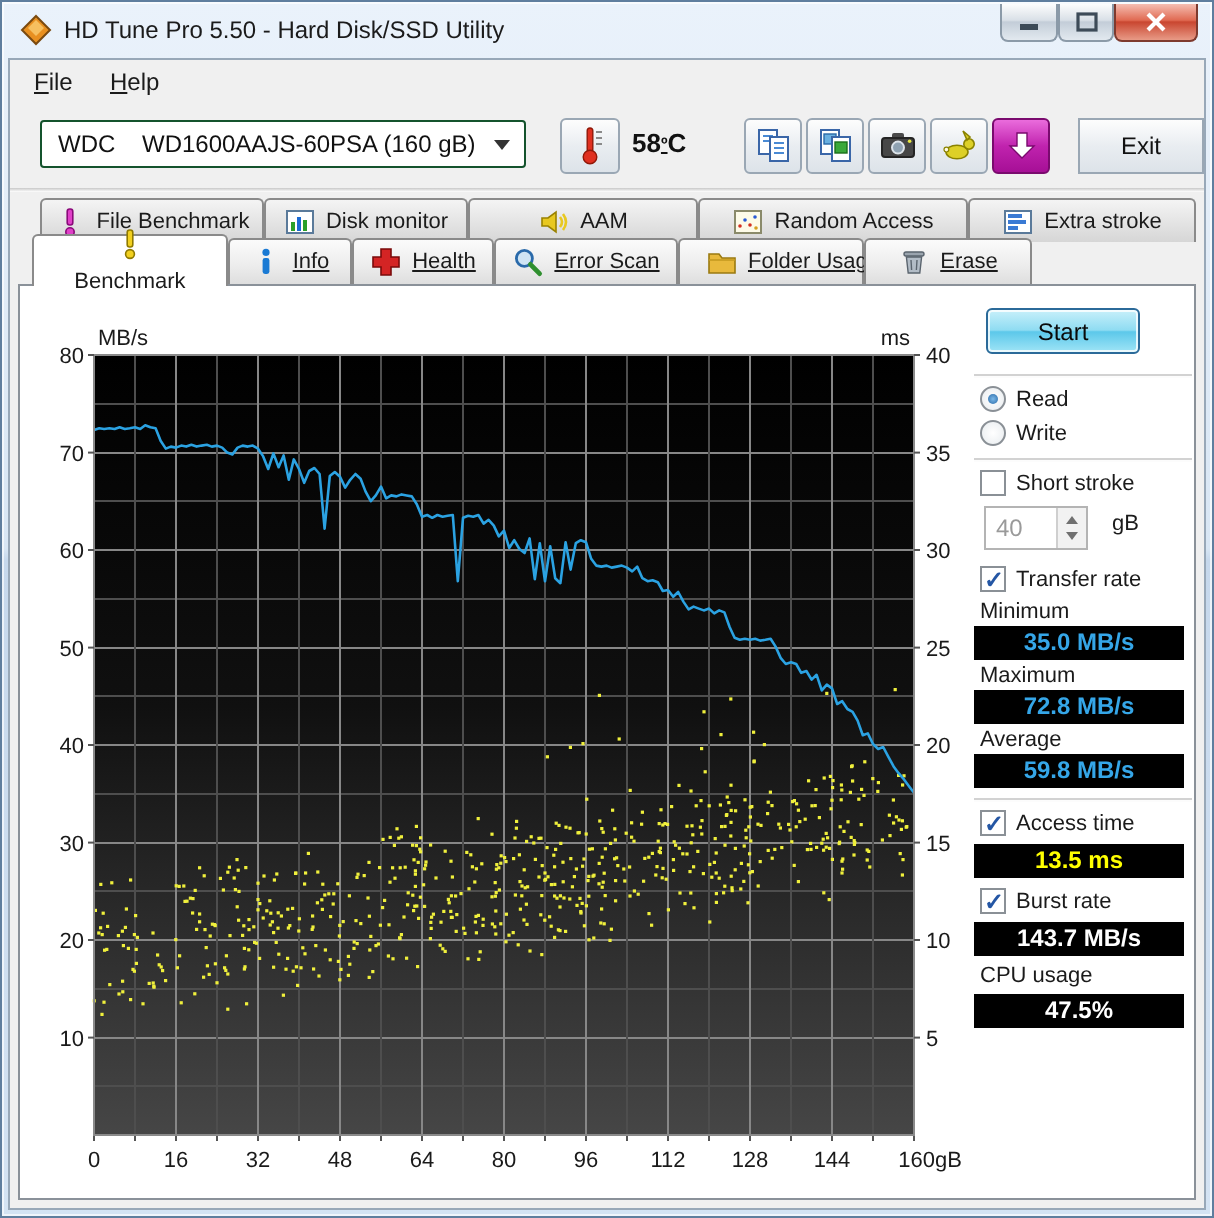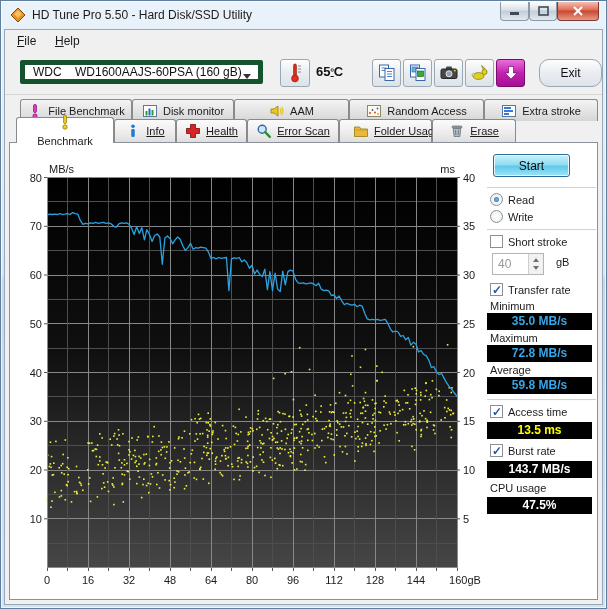--- a/index.html
+++ b/index.html
@@ -20,33 +20,33 @@
   
   #client{position:absolute;left:3px;right:3px;top:28px;bottom:3px;background:#f0f0f0;
     border:1px solid #98a8b8;}
   .menu-item{position:absolute;top:1px;display:inline-block;padding:3px 8px;font-size:12px;color:#1b1b1b;}
   .menu-item::first-letter{text-decoration:underline;}
   #menu-file{left:4px;} #menu-help{left:42px;}
   #toolbar-sep{position:absolute;left:0;right:0;top:64px;height:2px;
     background:linear-gradient(#c8c8c8,#ffffff);}
   
   #drive-select{position:absolute;left:15px;top:30px;width:243px;height:24px;background:#fff;
-    border:5px solid #14532d;border-radius:2px;font-size:12px;color:#111;display:flex;align-items:center;
+    border:1px solid #14532d;border-radius:2px;font-size:12px;color:#111;display:flex;align-items:center;
     padding-left:8px;white-space:pre;}
   #drive-arrow{position:absolute;right:7px;top:9px;width:0;height:0;border-left:4px solid transparent;
     border-right:4px solid transparent;border-top:5px solid #333;}
   .tool-btn{position:absolute;top:29px;width:29px;height:28px;border:1px solid #9aa7b4;border-radius:3px;
     background:linear-gradient(#fdfdfd,#e9edf1 50%,#dde3e9);display:flex;align-items:center;justify-content:center;}
   #btn-temp{left:275px;width:30px;}
   #temp-text{position:absolute;left:311px;top:34px;font-size:13px;font-weight:bold;color:#111;}
   #temp-text .deg{font-size:9px;text-decoration:underline;vertical-align:1px;}
   #btn-copy{left:367px;} #btn-copyimg{left:398px;} #btn-camera{left:429px;} #btn-speed{left:460px;}
   #btn-update{left:491px;background:linear-gradient(#ea6cdc,#c023ae 50%,#a60f96);border-color:#7a0a6e;}
   #btn-exit{position:absolute;left:534px;top:29px;width:63px;height:28px;border:1px solid #9aa7b4;
-    border-radius:10px;background:linear-gradient(#fdfdfd,#e9edf1 50%,#dde3e9);font-size:12px;color:#111;
+    border-radius:0;background:linear-gradient(#fdfdfd,#e9edf1 50%,#dde3e9);font-size:12px;color:#111;
     display:flex;align-items:center;justify-content:center;}
   
   .tab{position:absolute;display:flex;align-items:center;justify-content:center;gap:5px;
     font-size:11px;color:#1b1b1b;border:1px solid #8a8a8a;border-bottom:none;border-radius:3px 3px 0 0;white-space:nowrap;}
   .tab-back{top:69px;height:22px;background:linear-gradient(#f4f4f4,#e2e2e2 60%,#d6d6d6);z-index:1;}
   .tab-front{top:89px;height:23px;background:linear-gradient(#fbfbfb,#ececec 60%,#dedede);z-index:3;text-decoration:underline;}
   .tab-active{top:87px;height:26px;background:#fff;z-index:6;flex-direction:column;}
   #tab-fb{left:15px;width:112px;} #tab-dm{left:127px;width:102px;} #tab-aam{left:229px;width:115px;justify-content:center;}
   #tab-ra{left:344px;width:135px;} #tab-et{left:479px;width:114px;}
   #tab-bench{left:11px;width:98px;} #tab-info{left:109px;width:62px;} #tab-health{left:171px;width:71px;}
@@ -122,21 +122,21 @@
 
     <div class="tool-btn" id="btn-temp">
       <svg width="20" height="24" viewBox="0 0 20 24">
         <line x1="13" y1="5" x2="16" y2="5" stroke="#8a8a8a"></line>
           <line x1="13" y1="8" x2="16" y2="8" stroke="#8a8a8a"></line>
           <line x1="13" y1="11" x2="16" y2="11" stroke="#8a8a8a"></line>
         <rect x="8.6" y="3" width="2.8" height="12" rx="1.4" fill="#e03020" stroke="#901808" stroke-width="0.7"></rect>
         <circle cx="10" cy="17.5" r="3.4" fill="#e03020" stroke="#901808" stroke-width="0.7"></circle>
         </svg>
     </div>
-    <span id="temp-text"><span>65</span><span class="deg">º</span><span>C</span></span>
+    <span id="temp-text"><span>58</span><span class="deg">º</span><span>C</span></span>
 
     <div class="tool-btn" id="btn-copy">
       <svg width="20" height="20" viewBox="0 0 20 20">
         <rect x="2.5" y="2" width="9" height="12" fill="#fff" stroke="#3a66a8"></rect>
         <line x1="4.5" y1="5" x2="9.5" y2="5" stroke="#4a8ad4"></line>
           <line x1="4.5" y1="7.5" x2="9.5" y2="7.5" stroke="#4a8ad4"></line>
         <rect x="8" y="5.5" width="9" height="12" fill="#fff" stroke="#3a66a8"></rect>
         <line x1="10" y1="8.5" x2="15" y2="8.5" stroke="#4a8ad4"></line>
           <line x1="10" y1="11" x2="15" y2="11" stroke="#4a8ad4"></line>
           <line x1="10" y1="13.5" x2="15" y2="13.5" stroke="#4a8ad4"></line>

